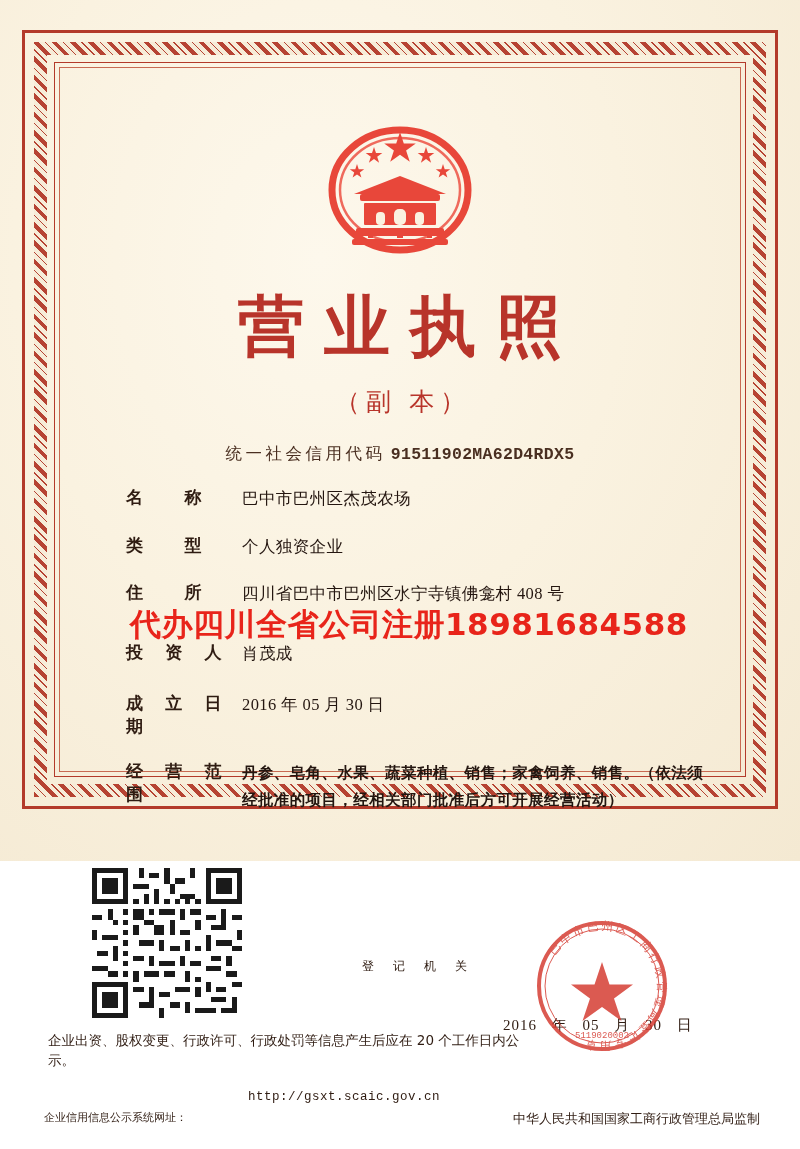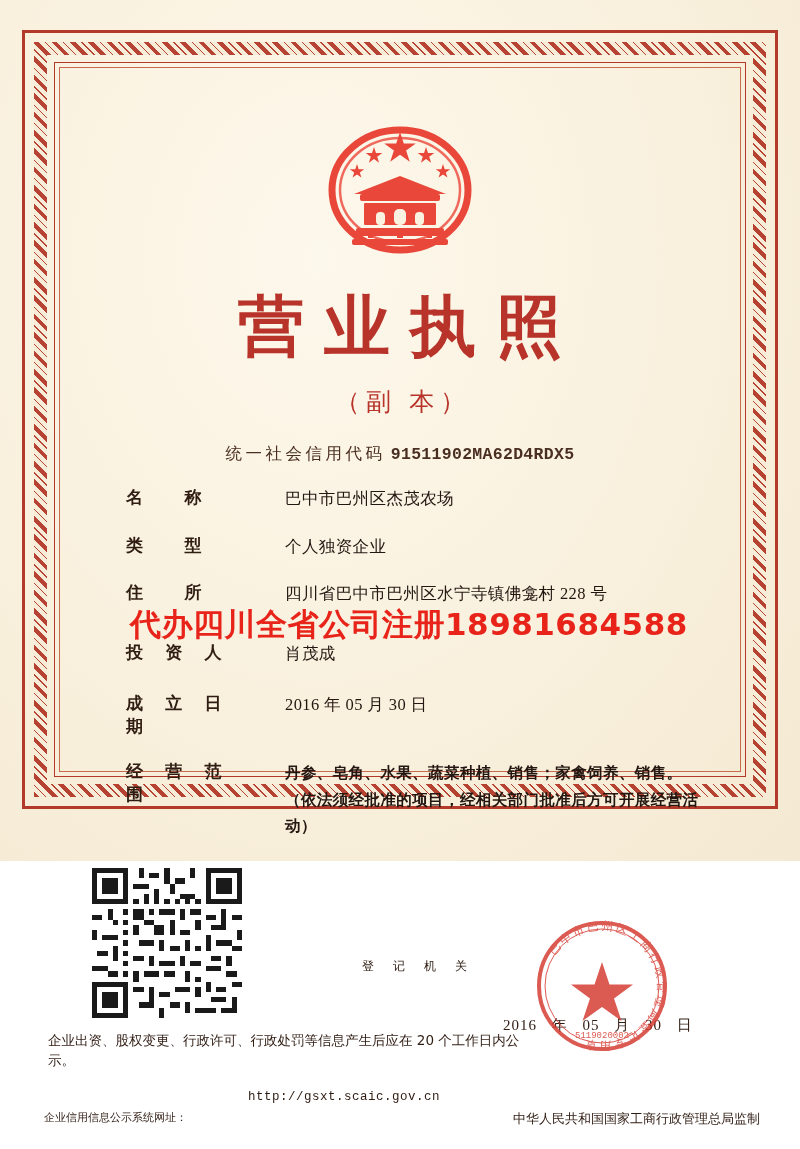--- a/index.html
+++ b/index.html
@@ -109,21 +109,20 @@
     position: absolute;
     left: 126px;
     top: 486px;
     right: 96px;
   }
   .row {
     display: flex;
     align-items: flex-start;
     margin-bottom: 22px;
     color: #3a2418;
-    gap: 43px;
   }
   .row .label {
     width: 116px;
     flex: 0 0 116px;
     font-size: 17px;
     font-weight: bold;
     letter-spacing: 9px;
     color: #2f1c12;
   }
   .row .label.tight { letter-spacing: 2.5px; }
@@ -285,21 +284,21 @@
     <div class="row">
       <div class="label tight">名　　称</div>
       <div class="value">巴中市巴州区杰茂农场</div>
     </div>
     <div class="row">
       <div class="label tight">类　　型</div>
       <div class="value">个人独资企业</div>
     </div>
     <div class="row">
       <div class="label tight">住　　所</div>
-      <div class="value">四川省巴中市巴州区水宁寺镇佛龛村 228 号</div>
+      <div class="value">四川省巴中市巴州区水宁寺镇佛龛村 408 号</div>
     </div>
     <div class="row" style="margin-top:34px;">
       <div class="label">投 资 人</div>
       <div class="value">肖茂成</div>
     </div>
     <div class="row" style="margin-top:26px;">
       <div class="label">成 立 日 期</div>
       <div class="value">2016 年 05 月 30 日</div>
     </div>
     <div class="row scope">

